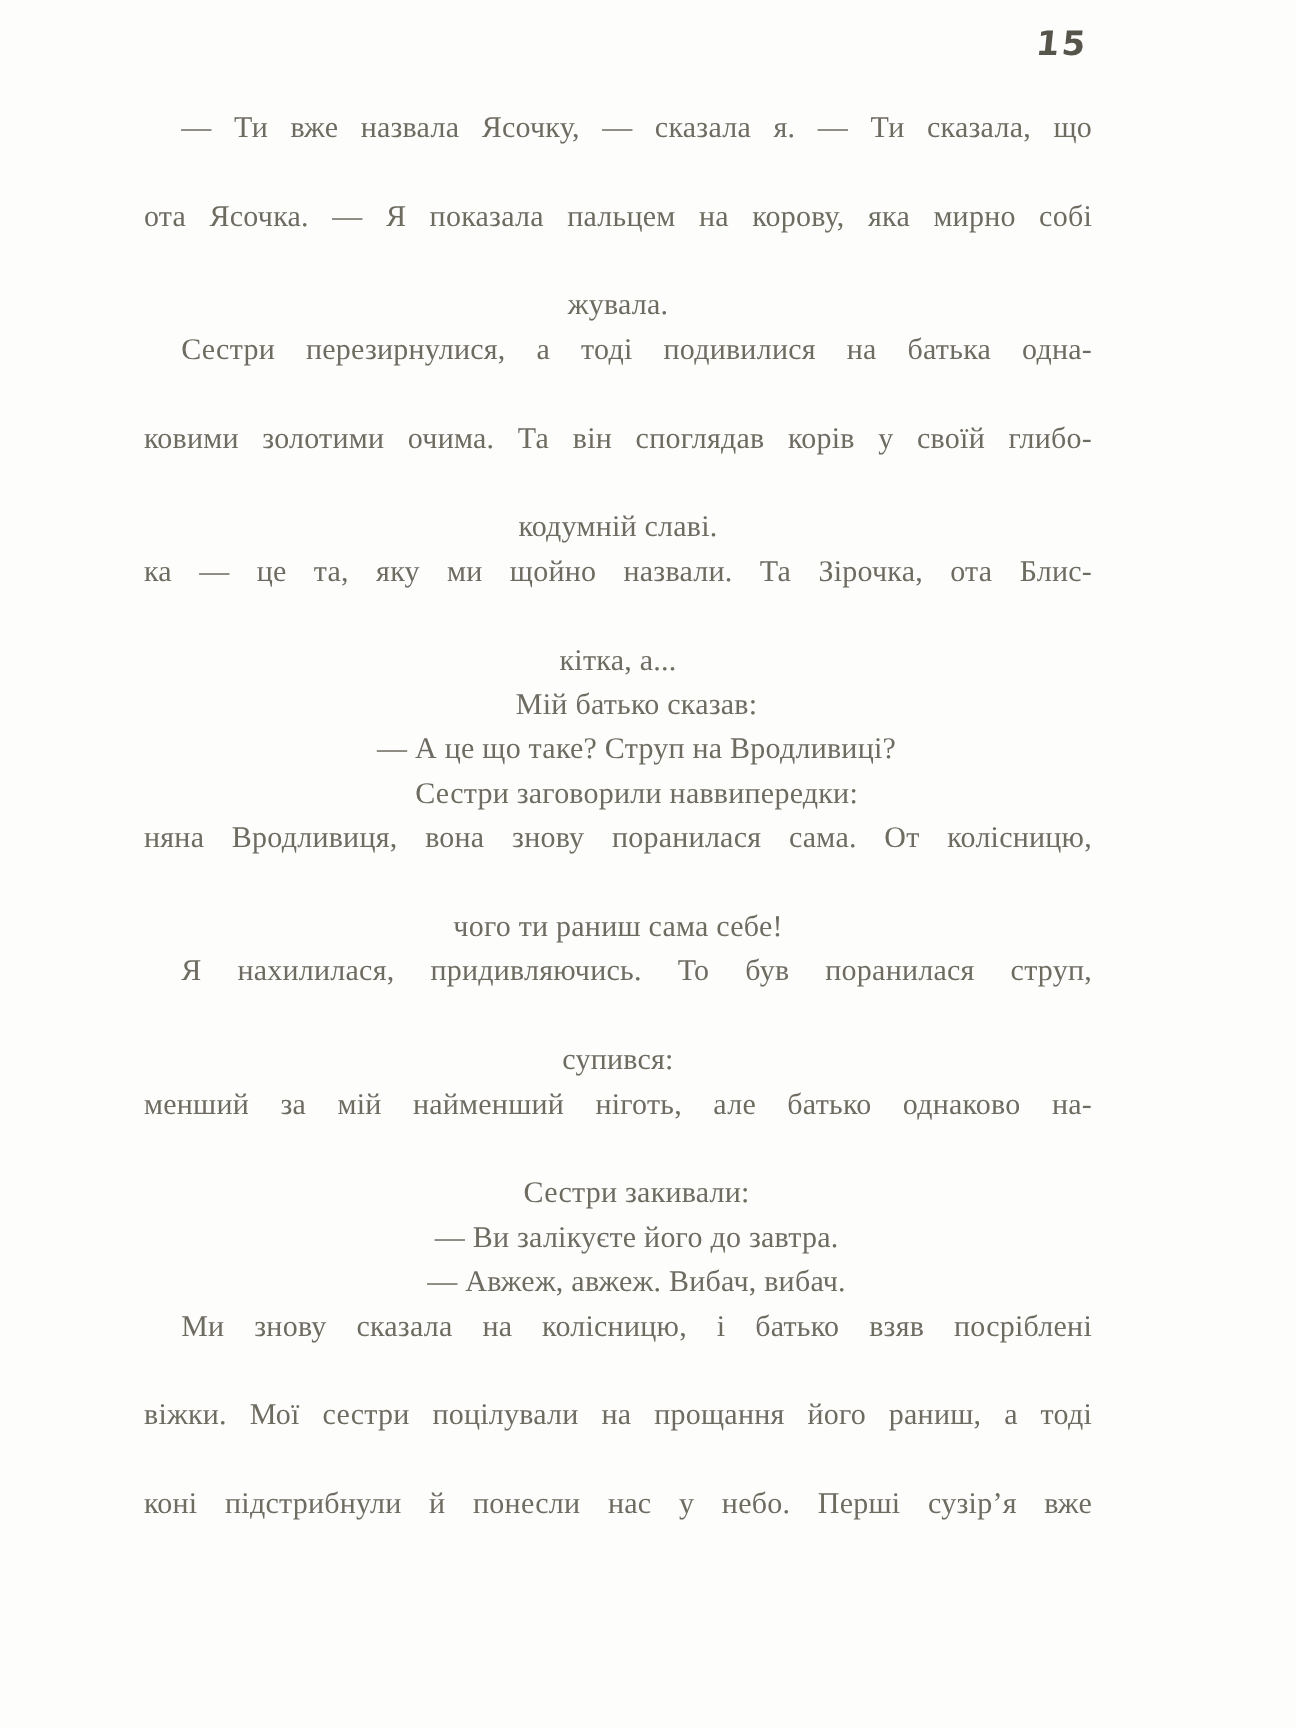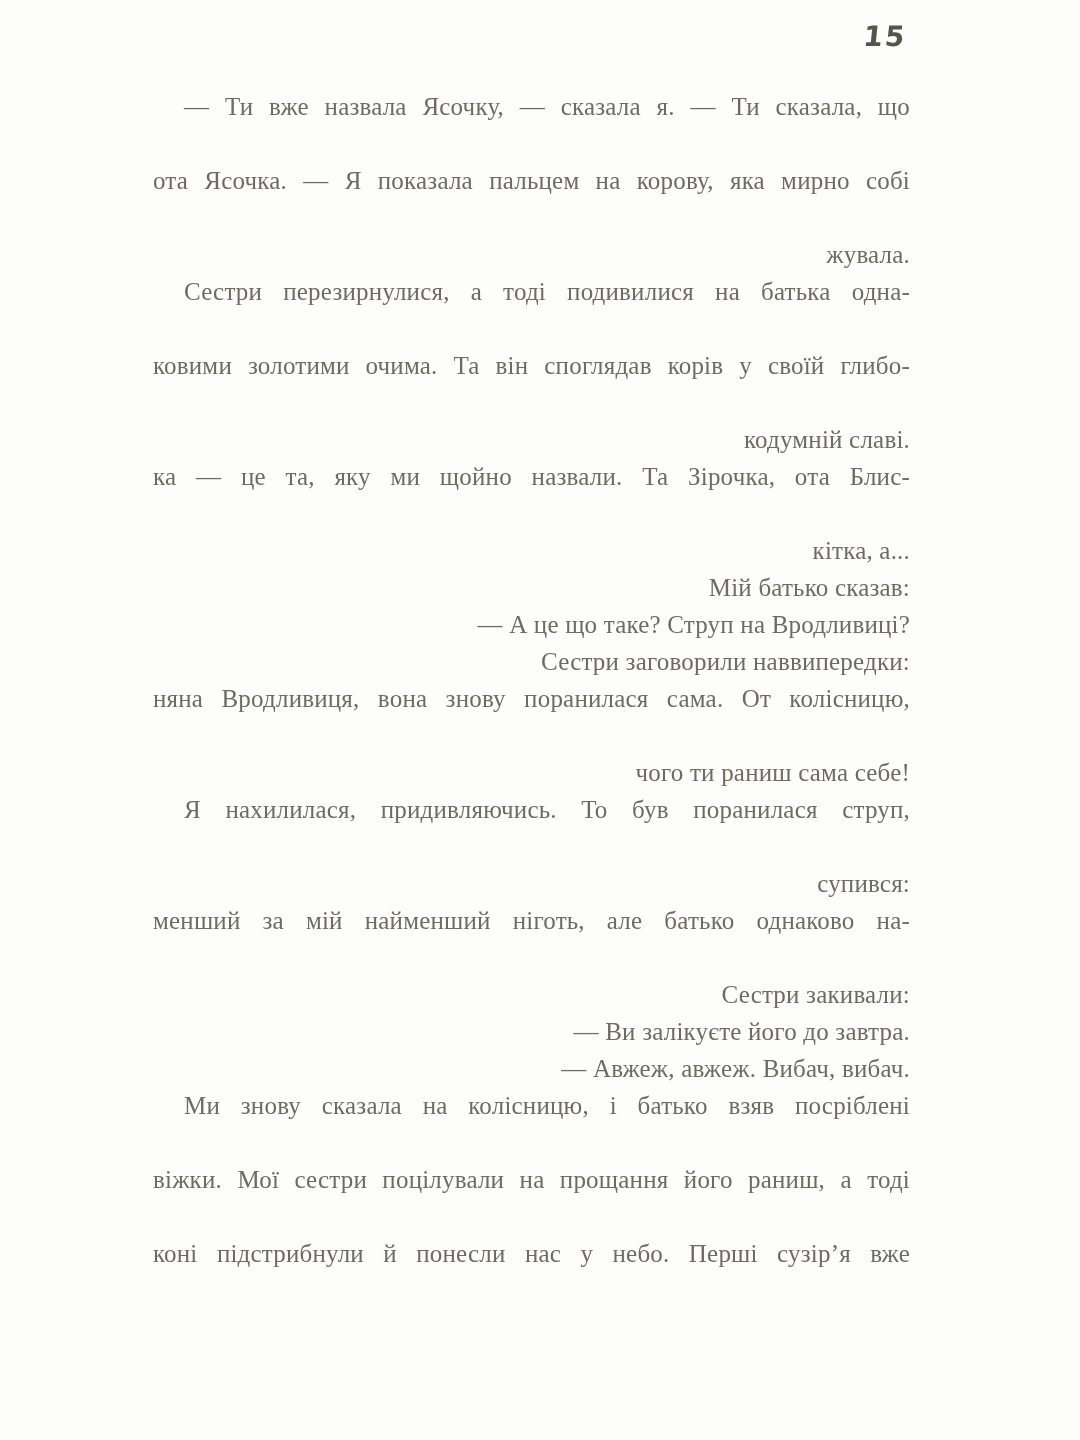--- a/index.html
+++ b/index.html
@@ -35,28 +35,27 @@
     width: 790px;
     font-size: 25px;
     line-height: 37px;
     color: #6e6b61;
     letter-spacing: 0.2px;
   }
   .paragraph {
     margin: 0;
   }
   .line {
-    text-align: right;
+    text-align: center;
     white-space: normal;
     min-height: 37px;
   }
   
   .line.just {
     text-align: justify;
-    margin-left: 33px;
   }
   .line.just::after {
     content: "";
     display: inline-block;
     width: 100%;
     height: 0;
   }
   
   .line.first {
     text-indent: 31px;

